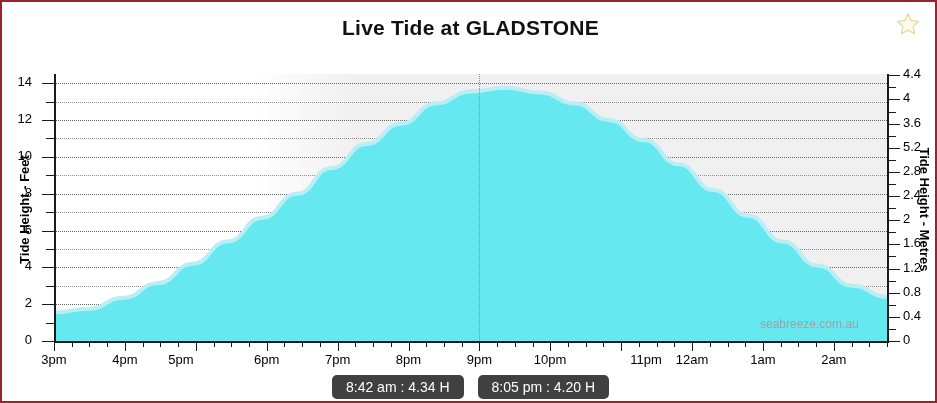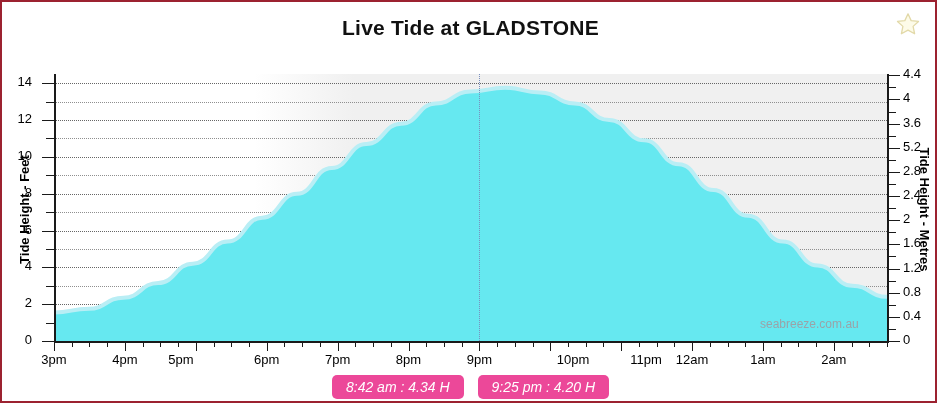--- a/index.html
+++ b/index.html
@@ -175,23 +175,22 @@
     border-radius: 5px;
     font-size: 14px;
     white-space: nowrap;
     text-align: center;
   }
   .tide-box.low {
     background: #cfdcf7;
     color: #1a1a1a;
   }
   .tide-box.high {
-    background: #ec4899;
+    background: #404040;
     color: #ffffff;
-    font-style: italic;
   }
 </style>
 </head>
 <body>
 
 <div id="page">
 
   <div id="chart-title">Live Tide at GLADSTONE</div>
 
   <div id="fav-star">
@@ -344,27 +343,27 @@
       <div class="xtick" style="left: 849.6px;"></div>
       <div class="xtick" style="left: 867.3px;"></div>
       <div class="xtick" style="left: 885px;"></div>
       <div class="xlabel" style="left: 52px;">3pm</div>
       <div class="xlabel" style="left: 122.9px;">4pm</div>
       <div class="xlabel" style="left: 179px;">5pm</div>
       <div class="xlabel" style="left: 264.7px;">6pm</div>
       <div class="xlabel" style="left: 335.6px;">7pm</div>
       <div class="xlabel" style="left: 406.5px;">8pm</div>
       <div class="xlabel" style="left: 477.4px;">9pm</div>
-      <div class="xlabel" style="left: 571px;">10pm</div>
+      <div class="xlabel" style="left: 548px;">10pm</div>
       <div class="xlabel" style="left: 619.1px; margin-left: 25px;">11pm</div>
       <div class="xlabel" style="left: 690px;">12am</div>
       <div class="xlabel" style="left: 760.9px;">1am</div>
       <div class="xlabel" style="left: 831.8px;">2am</div>
     </div>
 
   <div id="watermark">seabreeze.com.au</div>
 
   <div id="tide-events">
       <div class="tide-box high">8:42 am : 4.34 H</div>
-      <div class="tide-box high">9:25 pm : 4.20 H</div>
+      <div class="tide-box high">8:05 pm : 4.20 H</div>
     </div>
 
 </div>
 
 </body></html>

